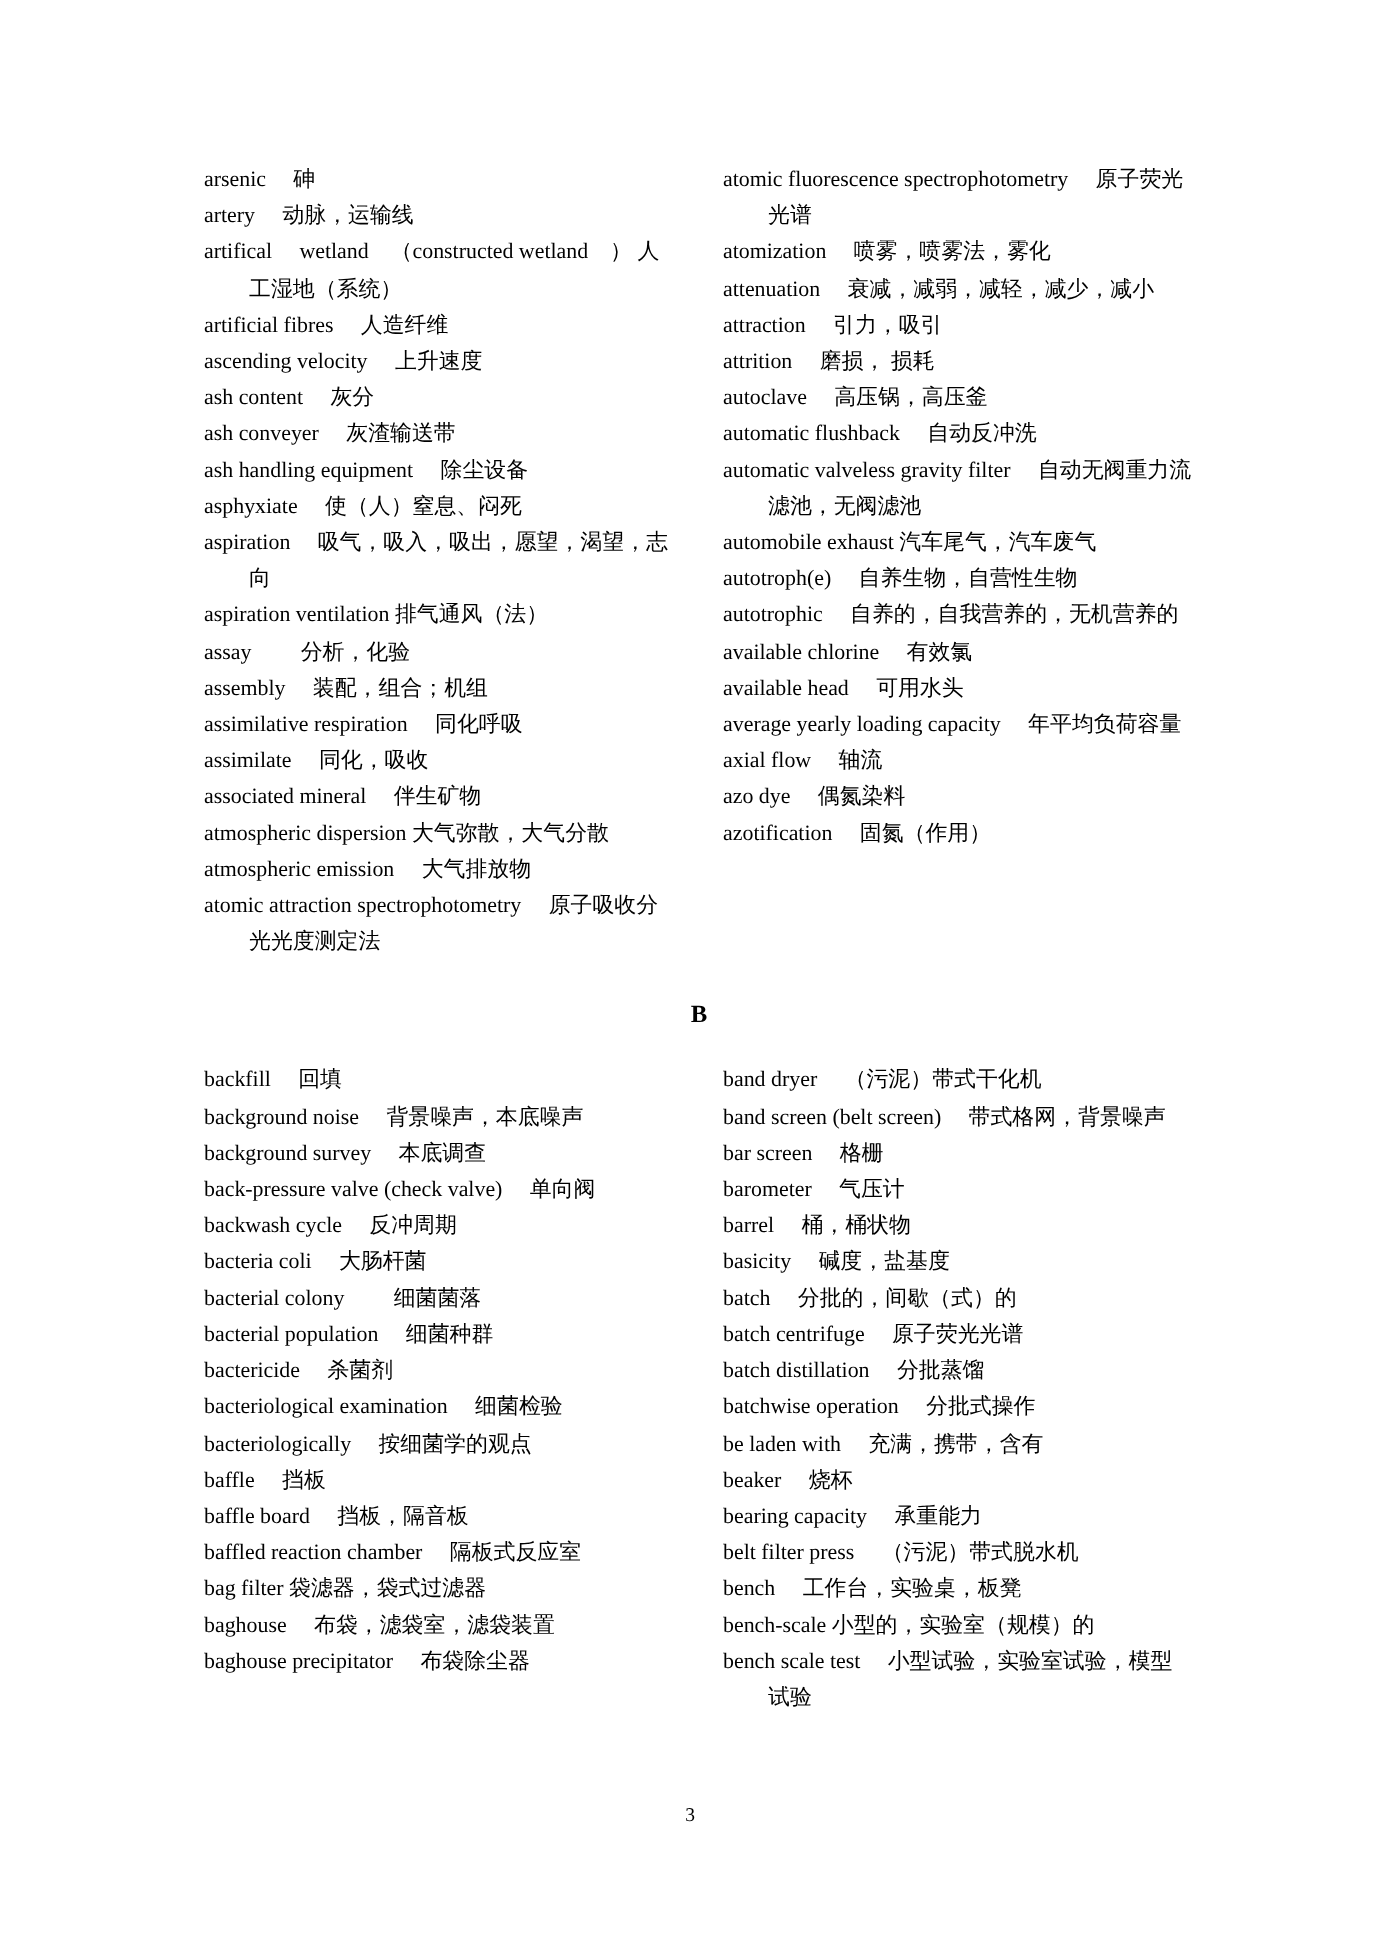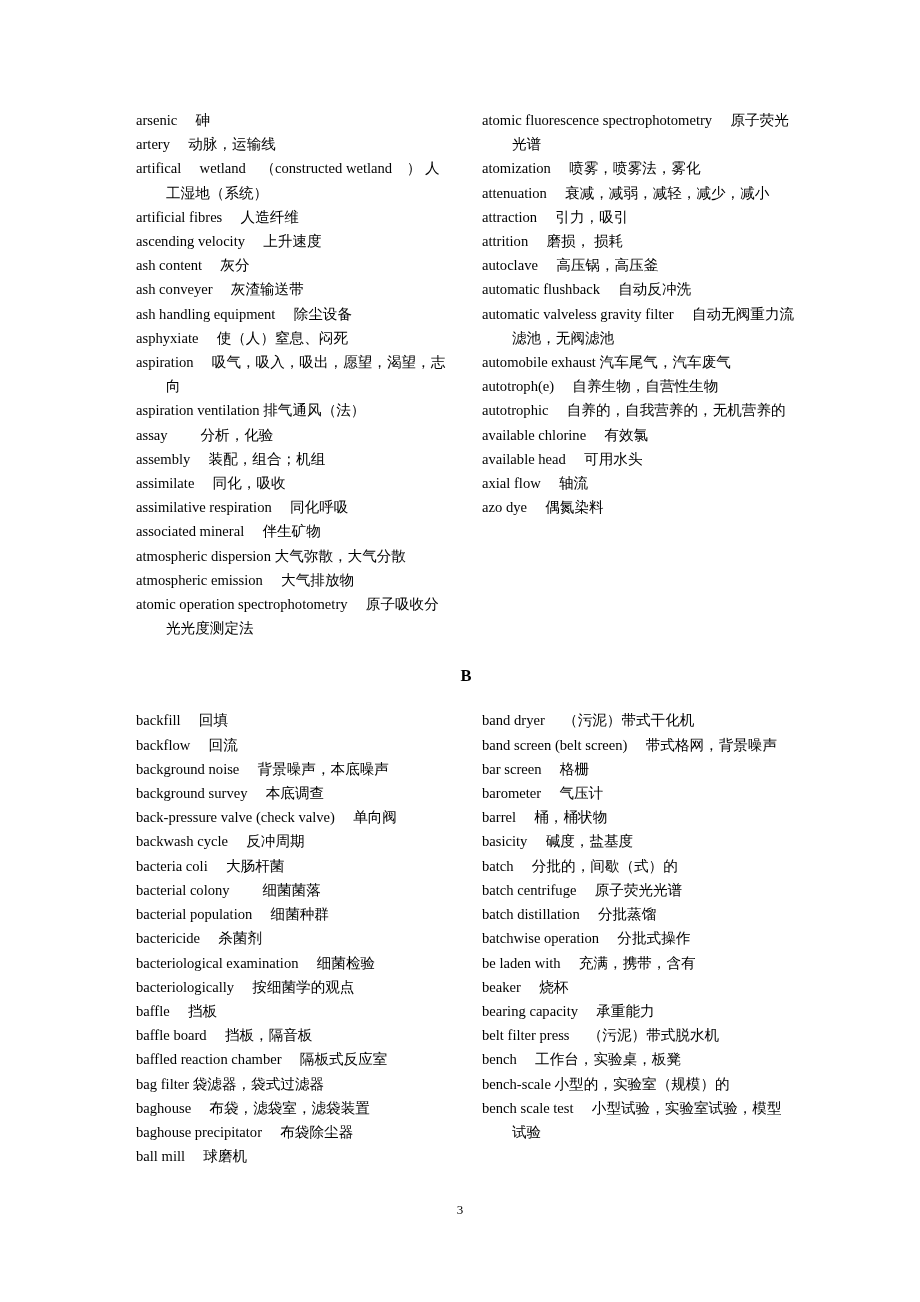--- a/index.html
+++ b/index.html
@@ -83,73 +83,73 @@
           <div class="entry">artificial fibres　 人造纤维</div>
           <div class="entry">ascending velocity　 上升速度</div>
           <div class="entry">ash content　 灰分</div>
           <div class="entry">ash conveyer　 灰渣输送带</div>
           <div class="entry">ash handling equipment　 除尘设备</div>
           <div class="entry">asphyxiate　 使（人）窒息、闷死</div>
           <div class="entry">aspiration　 吸气，吸入，吸出，愿望，渴望，志向</div>
           <div class="entry">aspiration ventilation 排气通风（法）</div>
           <div class="entry">assay　　 分析，化验</div>
           <div class="entry">assembly　 装配，组合；机组</div>
+          <div class="entry">assimilative respiration　 同化呼吸</div>
           <div class="entry">assimilate　 同化，吸收</div>
-          <div class="entry">assimilative respiration　 同化呼吸</div>
           <div class="entry">associated mineral　 伴生矿物</div>
           <div class="entry">atmospheric dispersion 大气弥散，大气分散</div>
           <div class="entry">atmospheric emission　 大气排放物</div>
-          <div class="entry">atomic operation spectrophotometry　 原子吸收分光光度测定法</div>
+          <div class="entry">atomic attraction spectrophotometry　 原子吸收分光光度测定法</div>
         </div>
       <div class="col col-right" id="a-right">
           <div class="entry">atomic fluorescence spectrophotometry　 原子荧光光谱</div>
           <div class="entry">atomization　 喷雾，喷雾法，雾化</div>
           <div class="entry">attenuation　 衰减，减弱，减轻，减少，减小</div>
           <div class="entry">attraction　 引力，吸引</div>
           <div class="entry">attrition　 磨损， 损耗</div>
           <div class="entry">autoclave　 高压锅，高压釜</div>
           <div class="entry">automatic flushback　 自动反冲洗</div>
           <div class="entry">automatic valveless gravity filter　 自动无阀重力流滤池，无阀滤池</div>
           <div class="entry">automobile exhaust 汽车尾气，汽车废气</div>
           <div class="entry">autotroph(e)　 自养生物，自营性生物</div>
           <div class="entry">autotrophic　 自养的，自我营养的，无机营养的</div>
           <div class="entry">available chlorine　 有效氯</div>
           <div class="entry">available head　 可用水头</div>
+          <div class="entry">average yearly loading capacity　 年平均负荷容量</div>
           <div class="entry">axial flow　 轴流</div>
           <div class="entry">azo dye　 偶氮染料</div>
+          <div class="entry">azotification　 固氮（作用）</div>
         </div>
     </div>
 
     <div class="spacer-before-letter"></div>
 
     <div class="section-letter">B</div>
 
     <div class="spacer-after-letter"></div>
 
     <div class="columns">
       <div class="col col-left" id="b-left">
           <div class="entry">backfill　 回填</div>
-          <div class="entry">backflow　 回流</div>
           <div class="entry">background noise　 背景噪声，本底噪声</div>
           <div class="entry">background survey　 本底调查</div>
           <div class="entry">back-pressure valve (check valve)　 单向阀</div>
           <div class="entry">backwash cycle　 反冲周期</div>
           <div class="entry">bacteria coli　 大肠杆菌</div>
           <div class="entry">bacterial colony　　 细菌菌落</div>
           <div class="entry">bacterial population　 细菌种群</div>
           <div class="entry">bactericide　 杀菌剂</div>
           <div class="entry">bacteriological examination　 细菌检验</div>
           <div class="entry">bacteriologically　 按细菌学的观点</div>
           <div class="entry">baffle　 挡板</div>
           <div class="entry">baffle board　 挡板，隔音板</div>
           <div class="entry">baffled reaction chamber　 隔板式反应室</div>
           <div class="entry">bag filter 袋滤器，袋式过滤器</div>
           <div class="entry">baghouse　 布袋，滤袋室，滤袋装置</div>
           <div class="entry">baghouse precipitator　 布袋除尘器</div>
-          <div class="entry">ball mill　 球磨机</div>
         </div>
       <div class="col col-right" id="b-right">
           <div class="entry">band dryer　 （污泥）带式干化机</div>
           <div class="entry">band screen (belt screen)　 带式格网，背景噪声</div>
           <div class="entry">bar screen　 格栅</div>
           <div class="entry">barometer　 气压计</div>
           <div class="entry">barrel　 桶，桶状物</div>
           <div class="entry">basicity　 碱度，盐基度</div>
           <div class="entry">batch　 分批的，间歇（式）的</div>
           <div class="entry">batch centrifuge　 原子荧光光谱</div>

